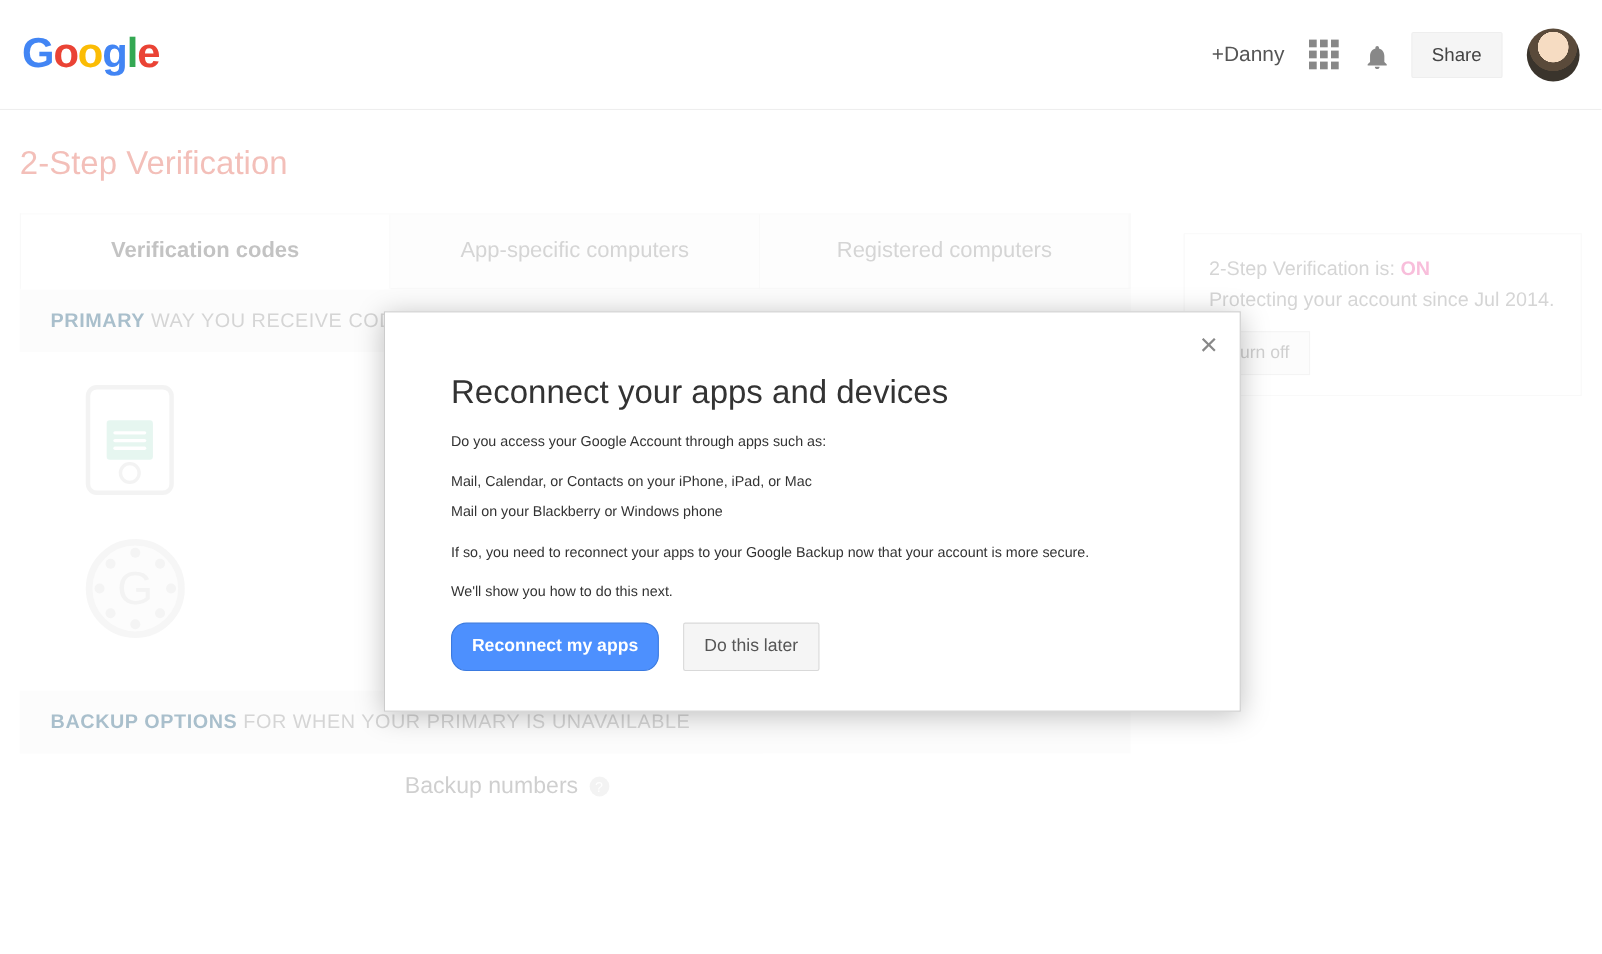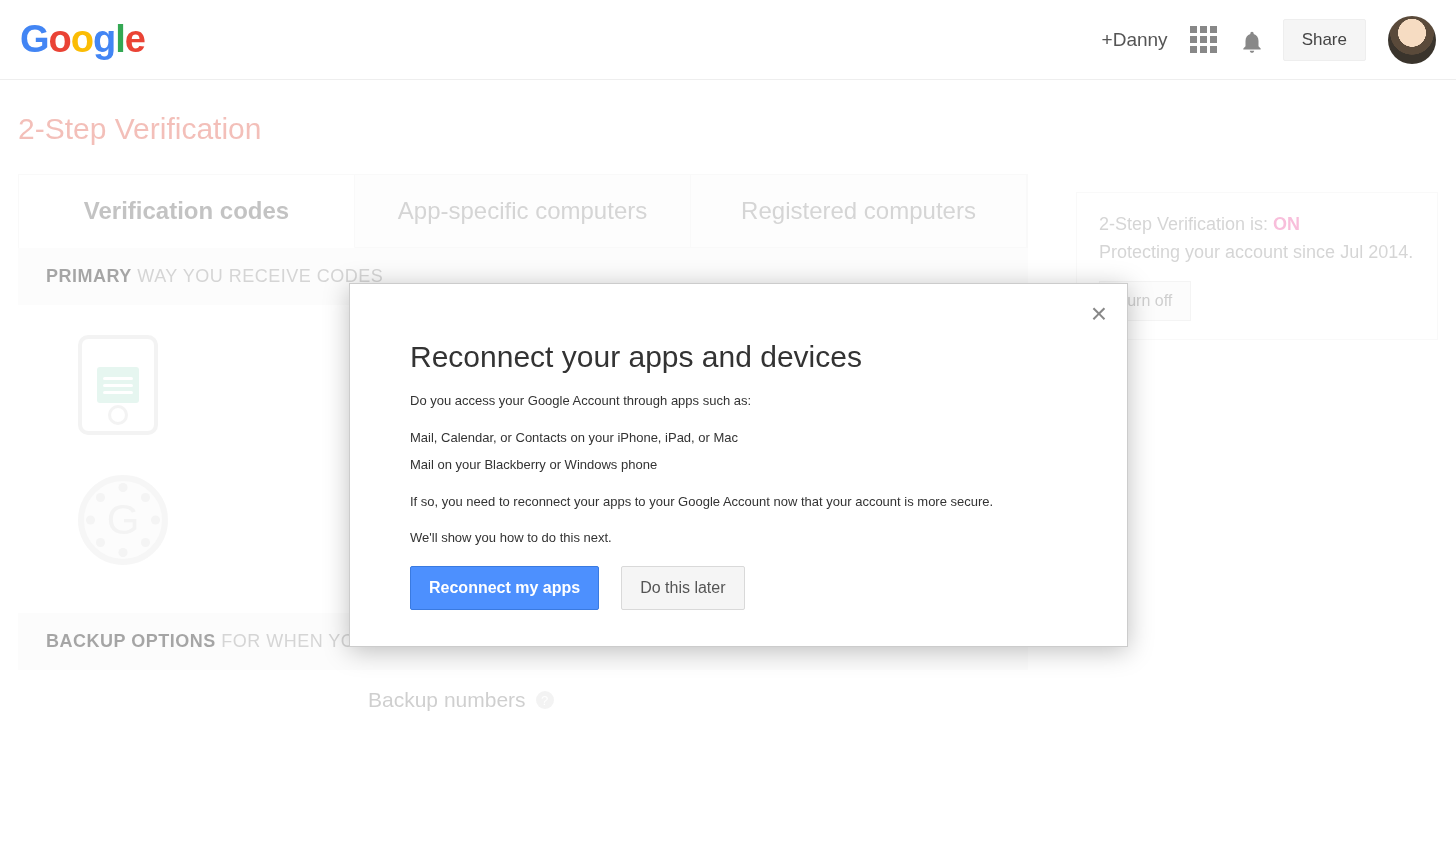--- a/index.html
+++ b/index.html
@@ -6,21 +6,21 @@
   body {
     font-family: Arial, "Helvetica Neue", Helvetica, sans-serif;
     font-size: 15px;
     color: #333;
     background: #fff;
     width: 1456px;
     position: relative;
   }
   
   .header {
-    height: 80px;
+    height: 100px;
     border-bottom: 1px solid #eee;
     display: flex;
     align-items: center;
     padding: 0 20px;
     justify-content: space-between;
   }
   .logo { font-size: 38px; font-weight: bold; letter-spacing: -1px; }
   .logo .b { color:#4285F4; } .logo .r { color:#EA4335; }
   .logo .y { color:#FBBC05; } .logo .g { color:#34A853; }
   .header-right { display:flex; align-items:center; gap: 22px; }
@@ -40,32 +40,32 @@
     font-size: 30px; color:#dd4b39; font-weight:400;
     padding: 32px 0 28px 18px;
   }
   .main-wrap { display:flex; padding: 0 18px; gap: 48px; }
   .left-col { width: 1010px; }
   .tabs {
     display:flex; border:1px solid #eee; border-bottom:none;
     background:#fff;
   }
   .tab {
-    flex:1; text-align:center; padding:22px 0; font-size:24px;
+    flex:1; text-align:center; padding:22px 0; font-size:20px;
     color:#888; border-right:1px solid #eee; border-bottom:1px solid #eee;
     background:#fafafa; cursor:pointer;
   }
   .tab.active {
     color:#555; font-weight:bold; background:#fff; border-bottom:1px solid #fff;
   }
   .section-heading {
     background:#f7f7f7; padding:18px 28px; font-size:18px; color:#888;
     letter-spacing:0.5px; margin-top:0;
   }
-  .section-heading strong { color:#000000; font-weight:bold; }
+  .section-heading strong { color:#0c4a6e; font-weight:bold; }
   .content-row {
     display:flex; align-items:center; padding: 30px 60px; gap:60px;
   }
   .phone-illo {
     width:80px; height:100px; border:4px solid #ddd; border-radius:10px;
     position:relative; background:#fff;
     display:flex; align-items:center; justify-content:center;
   }
   .phone-illo::after {
     content:""; position:absolute; bottom:6px; left:50%; transform:translateX(-50%);
@@ -119,21 +119,21 @@
     position:absolute; top:16px; right:20px; font-size:28px;
     color:#888; cursor:pointer; line-height:1;
   }
   .modal h2 { font-size:30px; font-weight:400; color:#333; margin-bottom:18px; }
   .modal p { font-size:13px; color:#333; line-height:1.45; margin-bottom:18px; }
   .modal .list p { margin-bottom:8px; }
   .modal .list { margin-bottom:18px; }
   .modal-actions { display:flex; gap:22px; margin-top:6px; }
   .btn-primary {
     background:#4d90fe; border:1px solid #3a7ae0; color:#fff;
-    font-size:16px; font-weight:bold; padding:12px 18px; border-radius:2px;
+    font-size:16px; font-weight:bold; padding:12px 18px; border-radius:14px;
     cursor:pointer;
   }
   .btn-secondary {
     background:#f5f5f5; border:1px solid #d9d9d9; color:#555;
     font-size:16px; font-weight:normal; padding:12px 18px; border-radius:2px;
     cursor:pointer;
   }
   .apps-grid {
     display:grid; grid-template-columns:repeat(3,7px); grid-template-rows:repeat(3,7px);
     gap:3px;
@@ -237,19 +237,19 @@
 </div>
 
 <div class="modal">
   <div class="modal-close">×</div>
   <h2>Reconnect your apps and devices</h2>
   <p>Do you access your Google Account through apps such as:</p>
   <div class="list">
     <p>Mail, Calendar, or Contacts on your iPhone, iPad, or Mac</p>
     <p>Mail on your Blackberry or Windows phone</p>
   </div>
-  <p>If so, you need to reconnect your apps to your Google Account now that your account is more secure.</p>
+  <p>If so, you need to reconnect your apps to your Google Backup now that your account is more secure.</p>
   <p>We'll show you how to do this next.</p>
   <div class="modal-actions">
     <button class="btn-primary">Reconnect my apps</button>
     <button class="btn-secondary">Do this later</button>
   </div>
 </div>
 
 </body></html>

